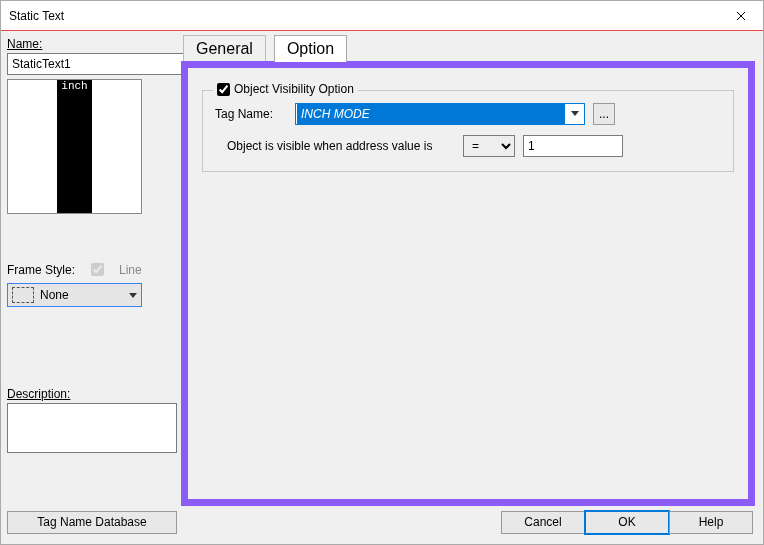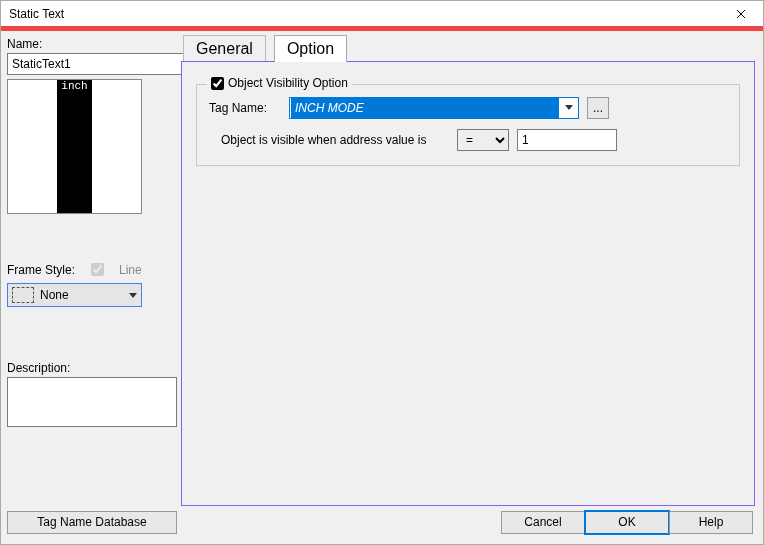--- a/index.html
+++ b/index.html
@@ -21,21 +21,21 @@
     display: flex;
     flex-direction: column;
   }
   .titlebar {
     height: 30px;
     display: flex;
     align-items: center;
     justify-content: space-between;
     padding: 0 0 0 8px;
     background: #fff;
-    border-bottom: 5px solid #ef4444;
+    border-bottom: 1px solid #ef4444;
   }
   .titlebar-title {
     font-size: 12px;
   }
   .close-btn {
     width: 45px;
     height: 29px;
     display: flex;
     align-items: center;
     justify-content: center;
@@ -53,21 +53,21 @@
     flex: 1 1 auto;
     display: flex;
     padding: 6px 8px 0 6px;
     gap: 4px;
   }
   .left-col {
     width: 170px;
     display: flex;
     flex-direction: column;
   }
-  .label { margin-bottom: 2px; }
+  .label { margin-bottom: 2px; text-decoration: underline; }
   .text-input {
     width: 100%;
     height: 22px;
     border: 1px solid #7a7a7a;
     background: #fff;
     padding: 2px 4px;
     font: inherit;
   }
   .preview-box {
     margin-top: 4px;
@@ -109,21 +109,21 @@
   }
   .frame-swatch {
     width: 22px; height: 16px;
     border: 1px dashed #555;
     margin-right: 6px;
   }
   .frame-select-chevron {
     margin-left: auto;
   }
   .description-area {
-    margin-top: 54px;
+    margin-top: 80px;
   }
   .desc-box {
     width: 170px;
     height: 50px;
     border: 1px solid #7a7a7a;
     background: #fff;
     resize: none;
     font: inherit;
     padding: 2px 4px;
   }
@@ -154,21 +154,21 @@
     border-color: #bbb;
   }
   .tab.active {
     background: #fff;
     z-index: 2;
     top: 1px;
     border-color: #aaa;
   }
   .tab-body {
     flex: 1 1 auto;
-    border: 1px solid #8b5cf6;
+    border: 7px solid #8b5cf6;
     background: #fff;
     padding: 16px 14px;
     position: relative;
     min-height: 430px;
     background: #f0f0f0;
   }
   .groupbox {
     border: 1px solid #c8c8c8;
     padding: 12px 12px 14px 12px;
     position: relative;

